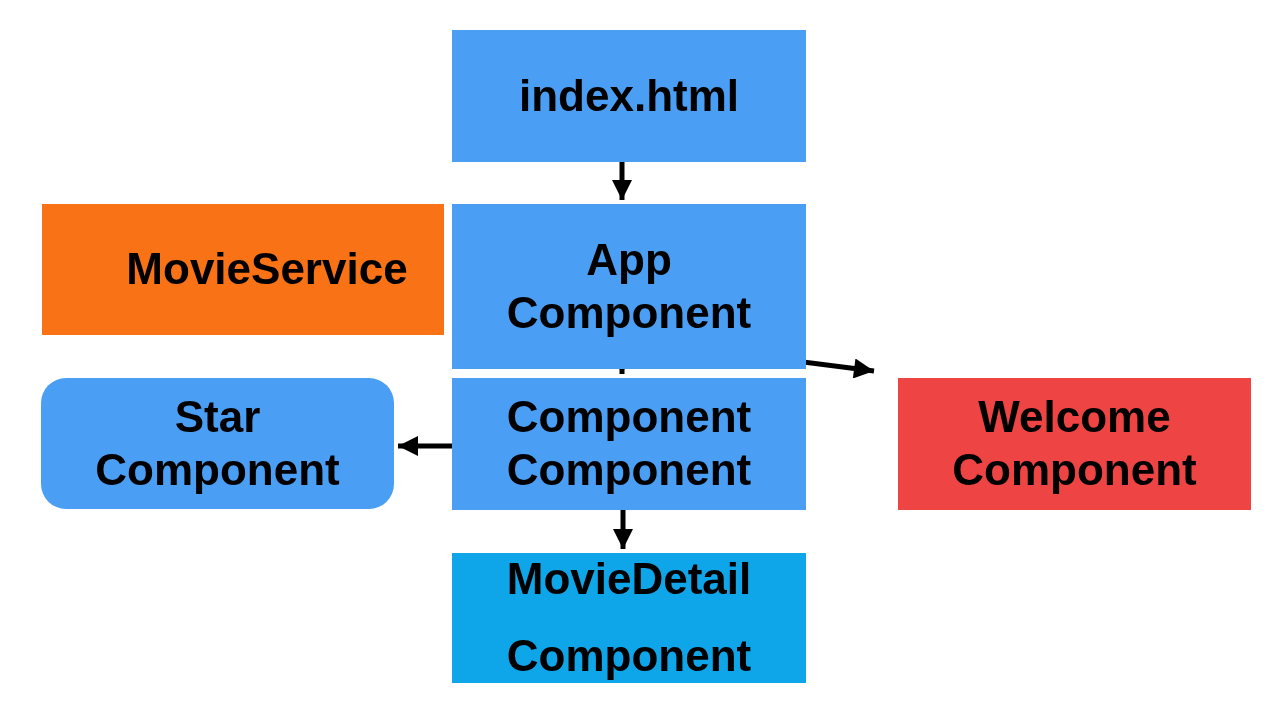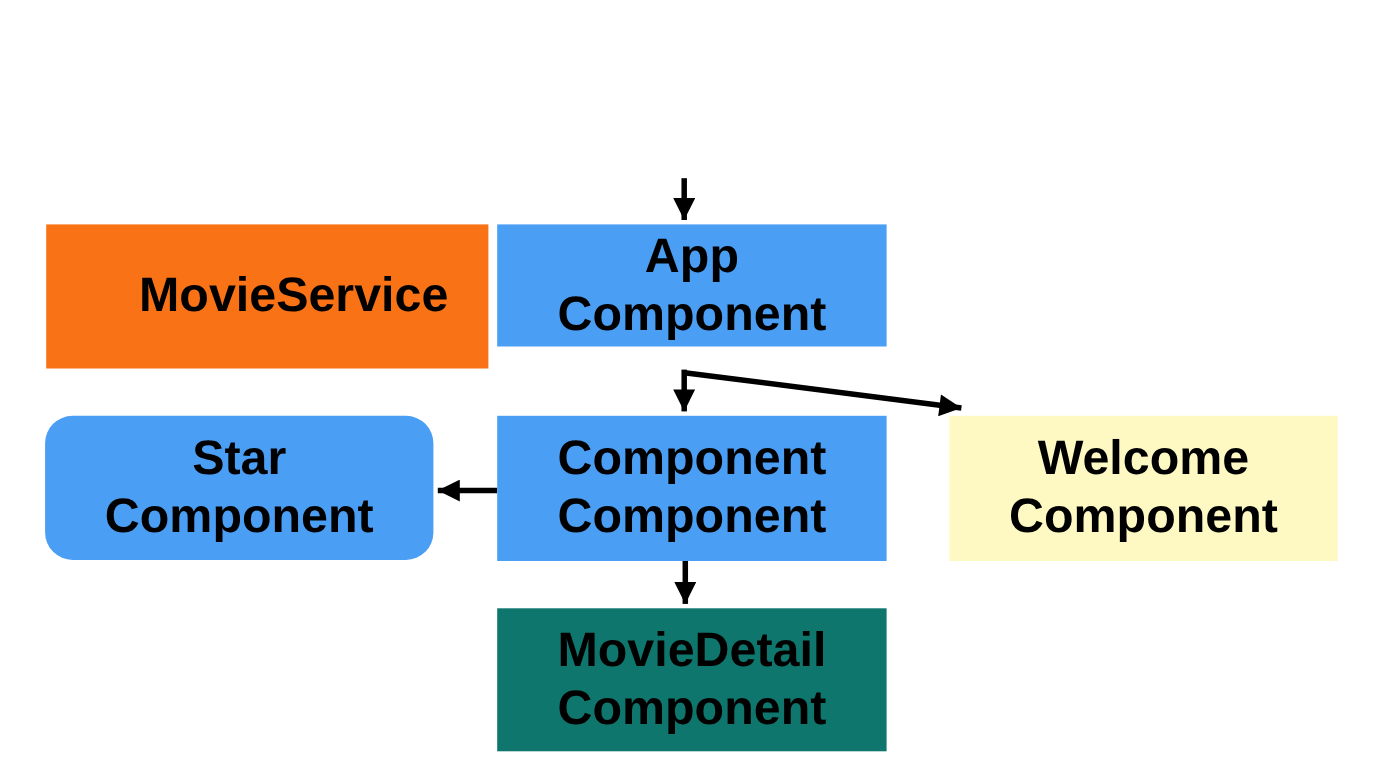--- a/index.html
+++ b/index.html
@@ -25,21 +25,21 @@
     font-weight: 700;
     font-size: 44px;
     line-height: 1.2;
     color: #000000;
   }
   .node span { display: block; }
   .node span:empty { display: none; }
 
   #node-index-html       { left: 452px; top: 30px;  width: 354px; height: 132px; }
   #node-movie-service    { left: 42px;  top: 204px; width: 354px; height: 131px; }
-  #node-app-component    { left: 452px; top: 204px; width: 354px; height: 111px; }
+  #node-app-component    { left: 452px; top: 204px; width: 354px; height: 165px; }
   #node-star-component   { left: 41px;  top: 378px; width: 353px; height: 131px; border-radius: 25px; }
   #node-movielist        { left: 452px; top: 378px; width: 354px; height: 132px; }
   #node-welcome          { left: 863px; top: 378px; width: 353px; height: 132px; }
   #node-moviedetail      { left: 452px; top: 553px; width: 354px; height: 130px; }
 
   svg.arrows {
     position: absolute;
     left: 0;
     top: 0;
     width: 1264px;
@@ -63,20 +63,24 @@
         <path d="M0,0 L10,5 L0,10 Z" fill="#000000"></path>
       </marker>
     </defs>
     <path class="edge" d="M622,162 L622,200" marker-end="url(#ah)"></path>
     <path class="edge" d="M622,336 L622,374" marker-end="url(#ah)"></path>
     <path class="edge" d="M624,339 L874,371" marker-end="url(#ah)"></path>
     <path class="edge" d="M452,446 L398,446" marker-end="url(#ah)"></path>
     <path class="edge" d="M623,510 L623,549" marker-end="url(#ah)"></path>
   </svg>
 
+  <div class="node" id="node-index-html" style="background-color: rgb(74, 158, 244);">
+    <span>index.html</span>
+
+  </div>
 
   <div class="node" id="node-movie-service" style="background-color: #f97316; padding-left: 48px;">
     <span>MovieService</span>
 
   </div>
 
   <div class="node" id="node-app-component" style="background-color: rgb(74, 158, 244);">
     <span>App</span>
     <span>Component</span>
   </div>
@@ -84,23 +88,23 @@
   <div class="node" id="node-star-component" style="background-color: rgb(74, 158, 244);">
     <span>Star</span>
     <span>Component</span>
   </div>
 
   <div class="node" id="node-movielist" style="background-color: rgb(74, 158, 244);">
     <span>Component</span>
     <span>Component</span>
   </div>
 
-  <div class="node" id="node-welcome" style="background-color: #fef9c3;">
+  <div class="node" id="node-welcome" style="background-color: #ef4444; margin-left: 35px;">
     <span>Welcome</span>
     <span>Component</span>
   </div>
 
-  <div class="node" id="node-moviedetail" style="background-color: #0f766e;">
+  <div class="node" id="node-moviedetail" style="background-color: #0ea5e9; justify-content: space-between;">
     <span>MovieDetail</span>
     <span>Component</span>
   </div>
 
 </div>
 
 </body></html>

